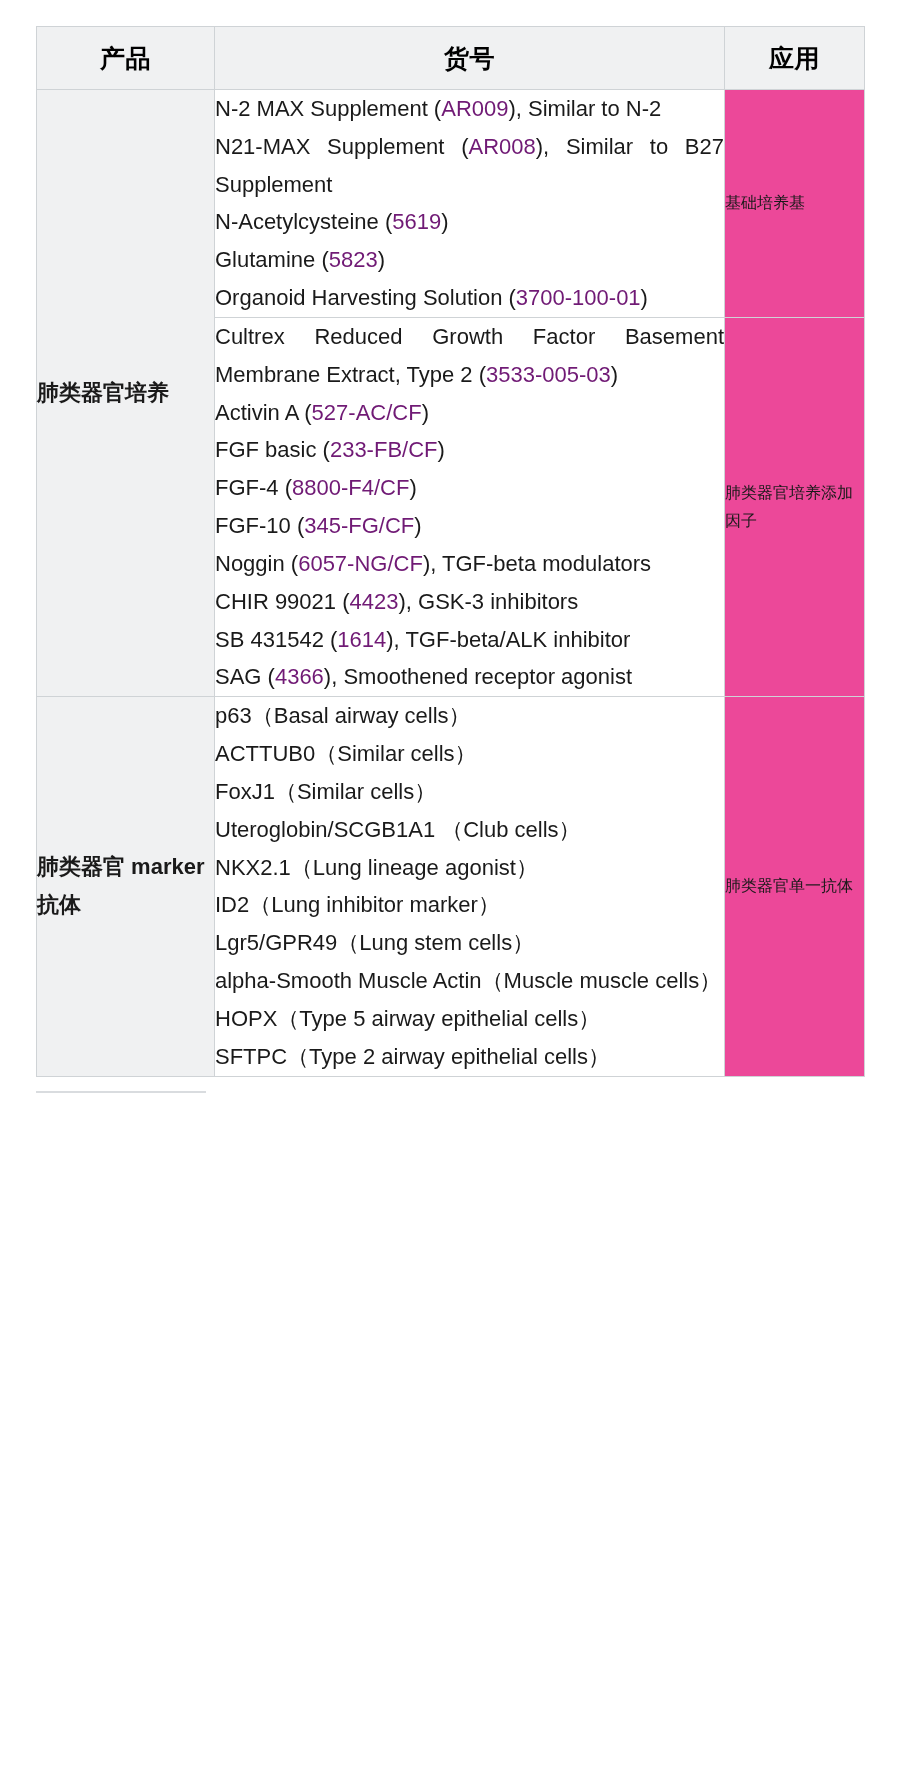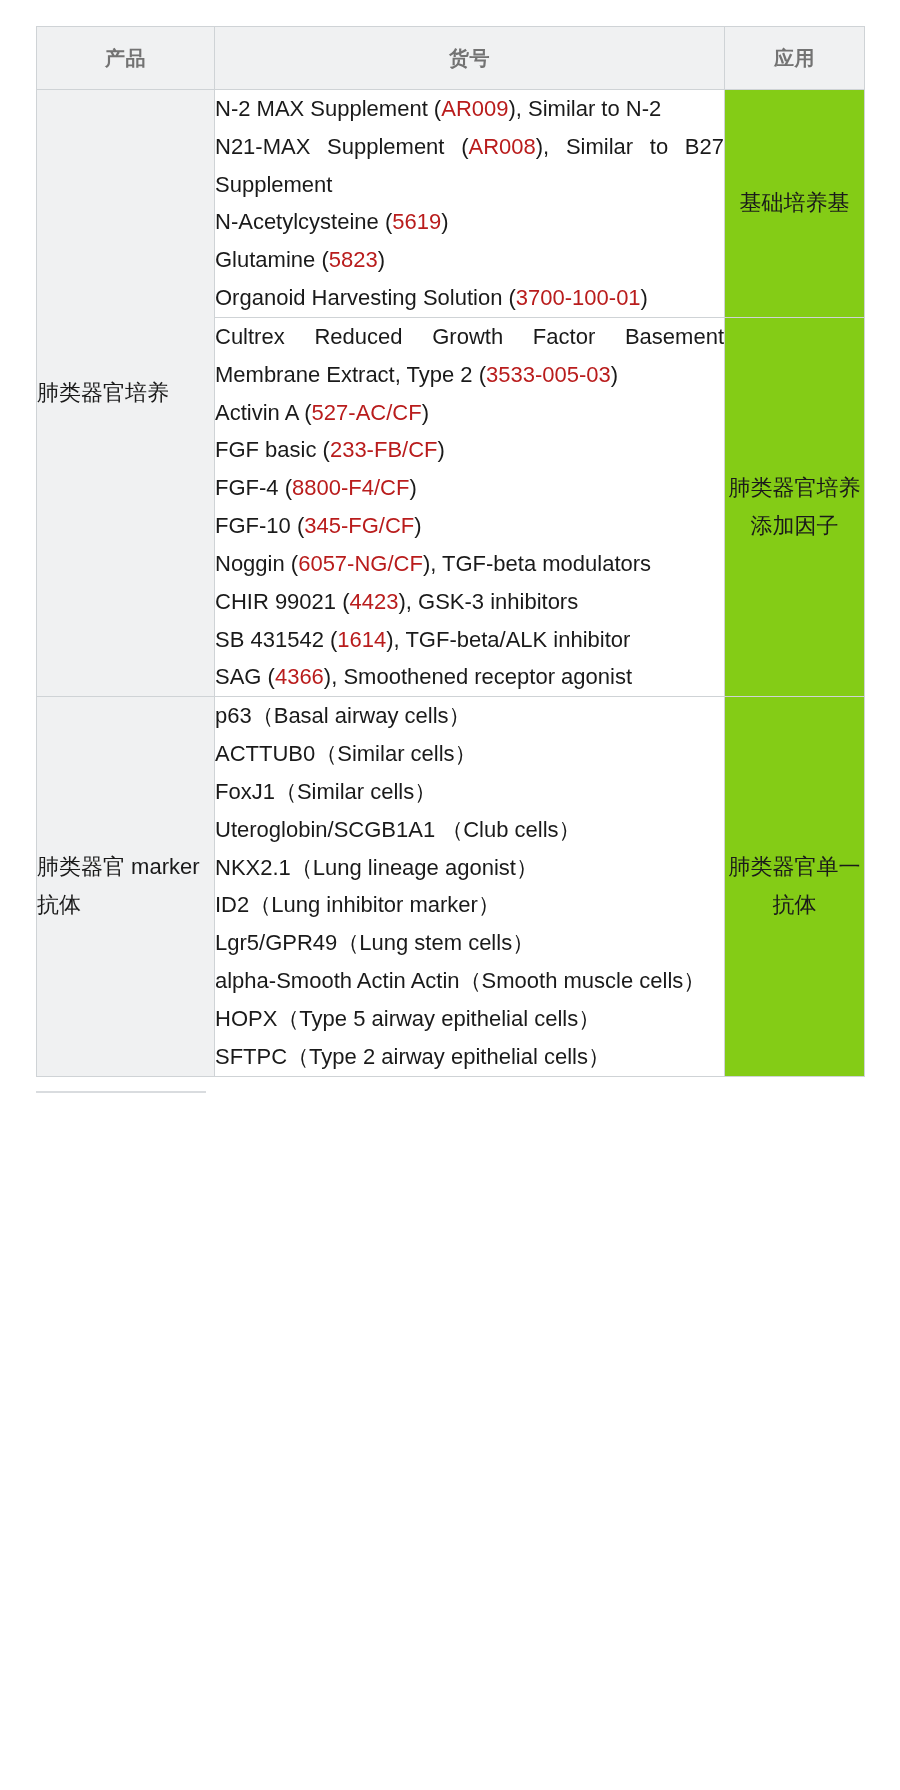--- a/index.html
+++ b/index.html
@@ -33,58 +33,58 @@
   table.product-table th,
   table.product-table td {
     border: 1px solid #cfd3d6;
     vertical-align: middle;
     padding: 0;
   }
   thead th {
     background: #f0f1f2;
     height: 62px;
     text-align: center;
-    font-size: 20px;
+    font-size: 25px;
     font-weight: bold;
-    color: #737373;
+    color: #000000;
     letter-spacing: 0.5px;
     font-family: Liberation Mono, monospace;
   }
   td.cell-product {
     background: #f0f1f2;
     text-align: left;
     font-size: 22px;
-    font-weight: normal;
+    font-weight: bold;
     line-height: 1.75;
     padding: 12px 18px;
     color: #1a1a1a;
   }
   td.cell-application {
-    background: #84cc16;
-    text-align: center;
-    font-size: 22px;
+    background: #ec4899;
+    text-align: left;
+    font-size: 16px;
     line-height: 1.75;
     padding: 12px 16px;
     color: #1a1a1a;
   }
   td.cell-catalog {
     background: #ffffff;
     text-align: justify;
     text-align-last: left;
     font-size: 22px;
     line-height: 1.72;
     padding: 16px 14px 16px 16px;
     color: #1a1a1a;
   }
   td.cell-catalog .entry {
     display: block;
     margin: 0;
   }
   .cat-link {
-    color: #b91c1c;
+    color: #701a75;
     text-decoration: none;
   }
   .bottom-rule {
     width: 170px;
     height: 2px;
     background: #d9dcdf;
     margin: 14px 0 0 0;
   }
 </style>
 </head>
@@ -133,21 +133,21 @@
       <tr>
         <td class="cell-product">肺类器官 marker 抗体</td>
         <td class="cell-catalog">
             <span class="entry">p63（Basal airway cells）</span>
             <span class="entry">ACTTUB0（Similar cells）</span>
             <span class="entry">FoxJ1（Similar cells）</span>
             <span class="entry">Uteroglobin/SCGB1A1 （Club cells）</span>
             <span class="entry">NKX2.1（Lung lineage agonist）</span>
             <span class="entry">ID2（Lung inhibitor marker）</span>
             <span class="entry">Lgr5/GPR49（Lung stem cells）</span>
-            <span class="entry">alpha-Smooth Actin Actin（Smooth muscle cells）</span>
+            <span class="entry">alpha-Smooth Muscle Actin（Muscle muscle cells）</span>
             <span class="entry">HOPX（Type 5 airway epithelial cells）</span>
             <span class="entry">SFTPC（Type 2 airway epithelial cells）</span>
           </td>
         <td class="cell-application">肺类器官单一抗体</td>
       </tr>
     </tbody>
   </table>
   <div class="bottom-rule"></div>
 </div>
 

